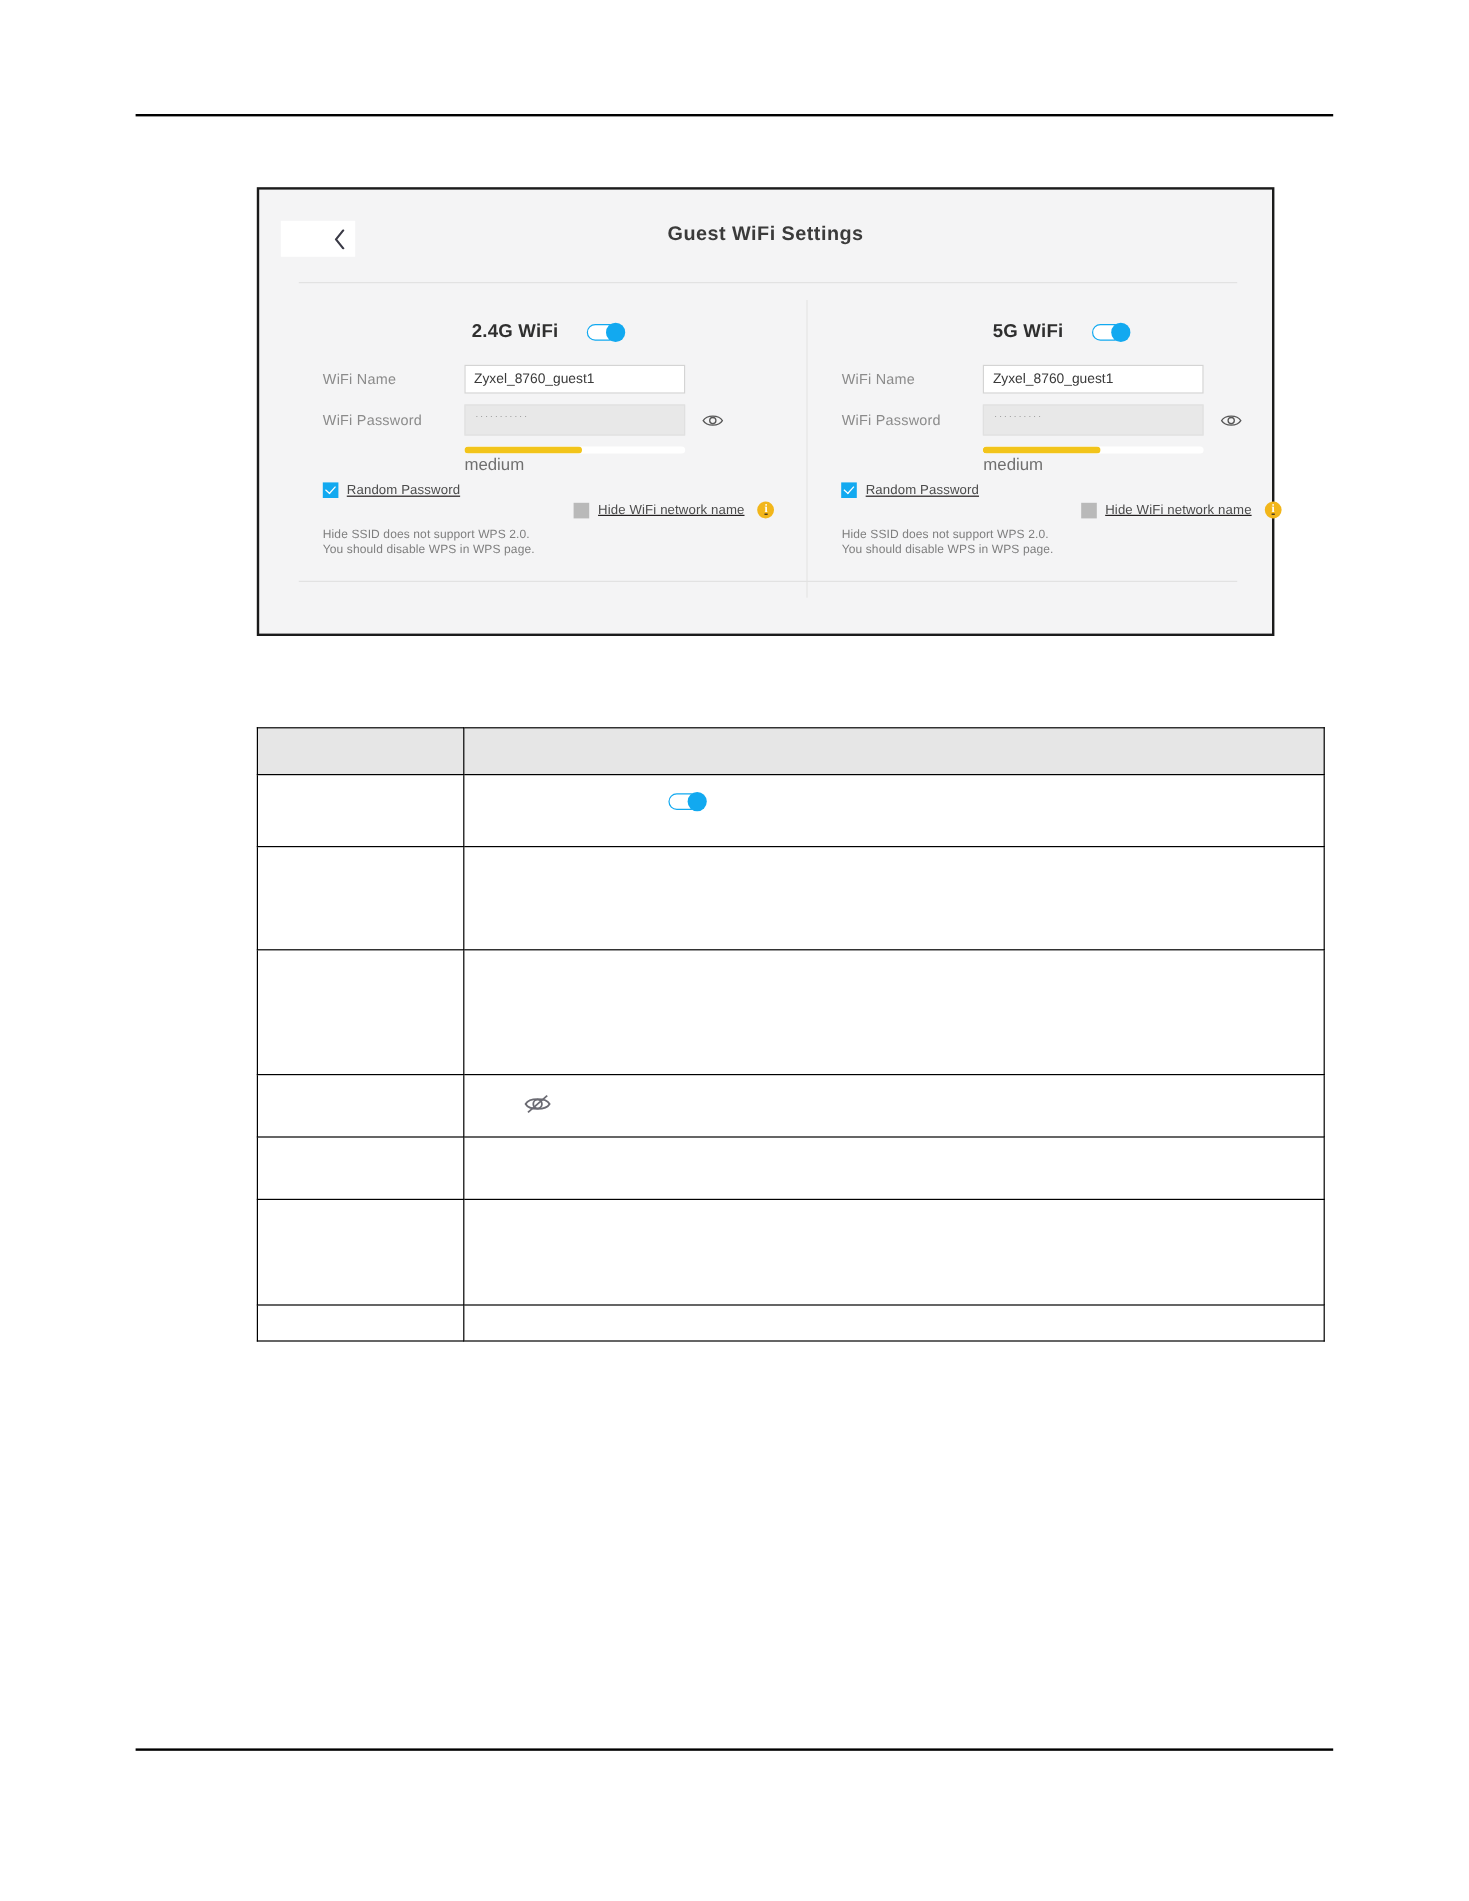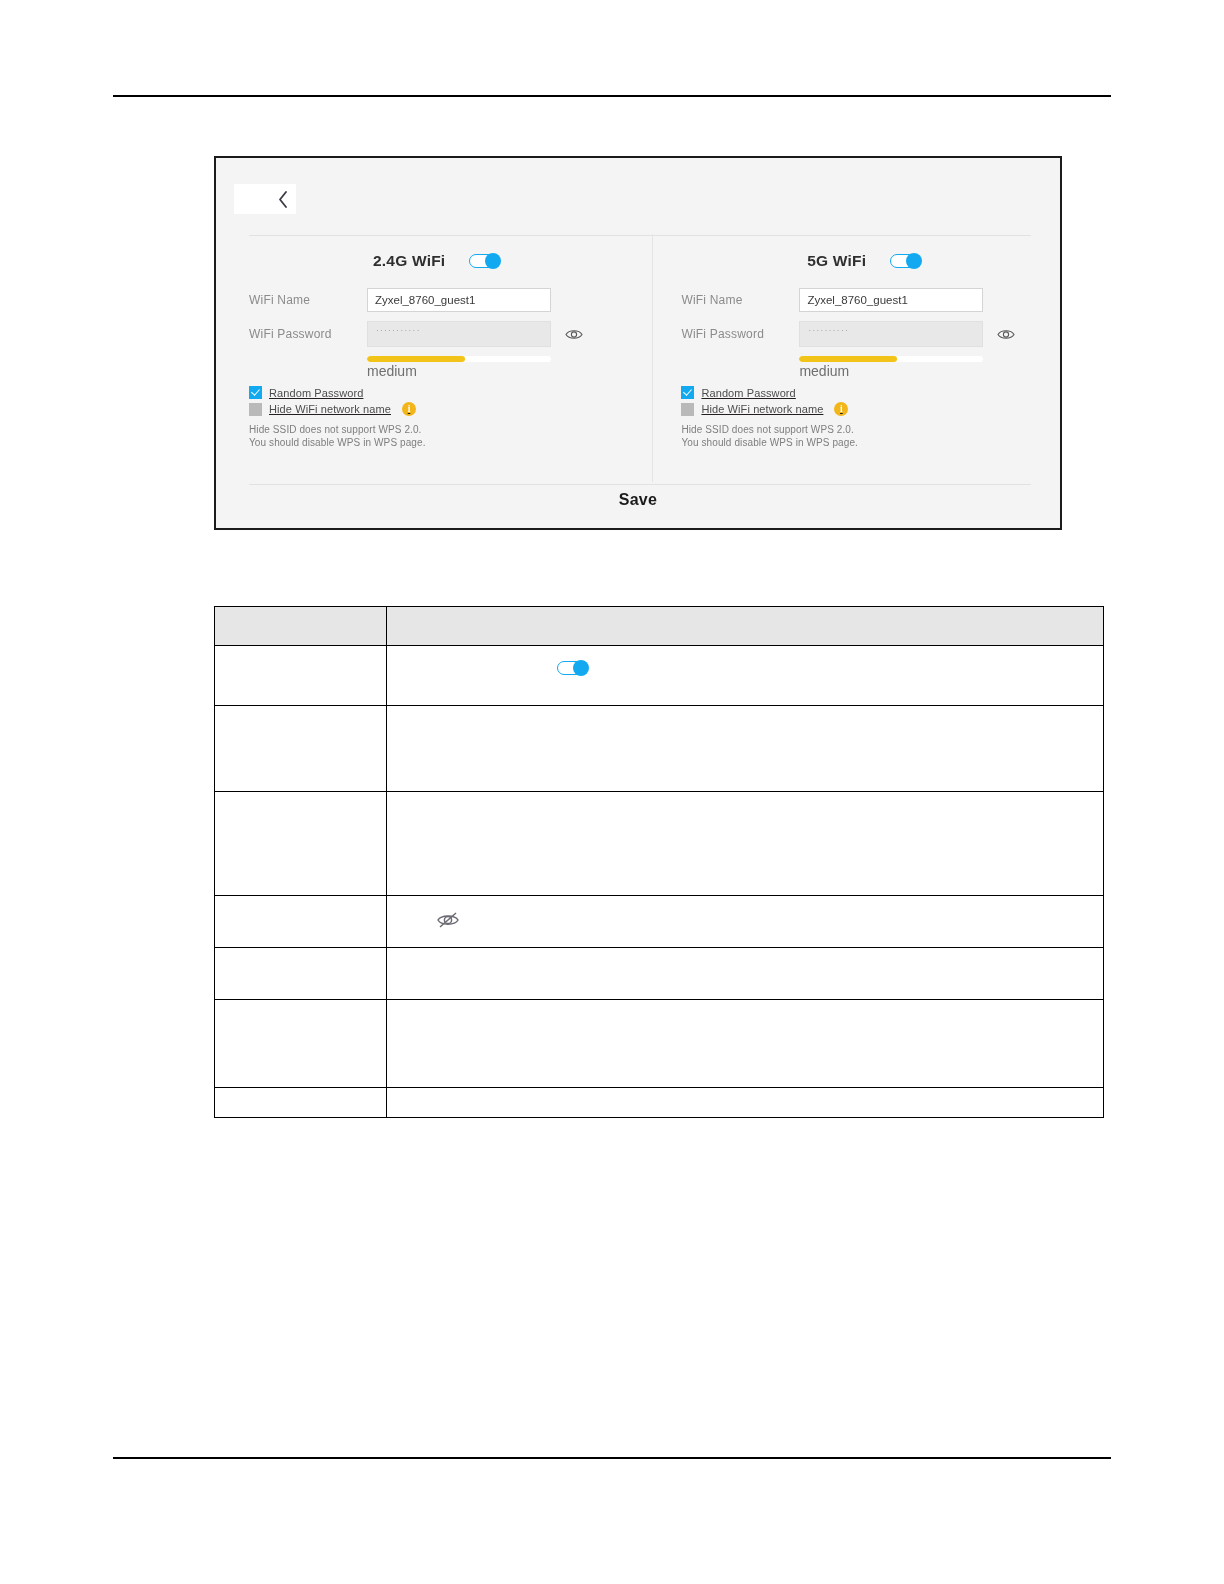--- a/index.html
+++ b/index.html
@@ -77,24 +77,25 @@
     width: 782px;
     height: 1px;
     background: #e2e2e2;
   }
   .fig-sep.under-title { top: 77px; }
   .fig-sep.above-save  { top: 326px; }
 
   .panels {
     position: absolute;
     left: 0;
-    top: 76px;
+    top: 92px;
     width: 100%;
     height: 248px;
     display: flex;
+    padding-left: 20px;
   }
   .panel {
     position: relative;
     box-sizing: border-box;
     padding-top: 18px;
   }
   .panel.left  { width: 429px; padding-left: 33px; padding-right: 12px; }
   .panel.right { width: 415px; padding-left: 28px; padding-right: 12px;
                  border-left: 1px solid #e4e4e4; margin-left: 15px; }
 
@@ -204,21 +205,21 @@
     color: #6f6f6f;
   }
 
   .check-row {
     display: flex;
     align-items: center;
     gap: 7px;
     margin-top: 7px;
     text-decoration: underline;
   }
-  .check-row.tight { margin-top: 3px; }
+  .check-row.tight { margin-top: 3px; justify-content: flex-end; }
   .cbox {
     width: 13px;
     height: 13px;
     box-sizing: border-box;
     flex: none;
     position: relative;
   }
   .cbox.on  { background: #12a9f0; }
   .cbox.off { background: #b9b9b9; }
   .cbox.on::after {
@@ -324,20 +325,21 @@
 <div class="figure">
 
   <div class="fig-header">
     <div class="back-btn">
       <span>
         <svg width="10" height="17" viewBox="0 0 10 17">
           <polyline points="8,1 2,8.5 8,16" fill="none" stroke="#3a3a46" stroke-width="1.8" stroke-linecap="round" stroke-linejoin="round"></polyline>
         </svg>
       </span>
     </div>
+    <div class="fig-title">Guest WiFi Settings</div>
   </div>
 
   <div class="fig-sep under-title"></div>
 
   <div class="panels">
 
     <div class="panel left">
       <div class="band-head">
         <div class="band-title">2.4G WiFi</div>
         <div class="toggle">
@@ -432,26 +434,20 @@
       <div class="note">
         <div>Hide SSID does not support WPS 2.0.</div>
         <div>You should disable WPS in WPS page.</div>
       </div>
     </div>
 
   </div>
 
   <div class="fig-sep above-save"></div>
 
-  <div class="save-wrap">
-    <span class="save-btn">
-      <span class="save-hl"></span>
-      <span>Save</span>
-    </span>
-  </div>
 
 </div>
 
 <table class="ref-table">
   <thead>
     <tr>
       <th class="col-a"></th>
       <th></th>
     </tr>
   </thead>

